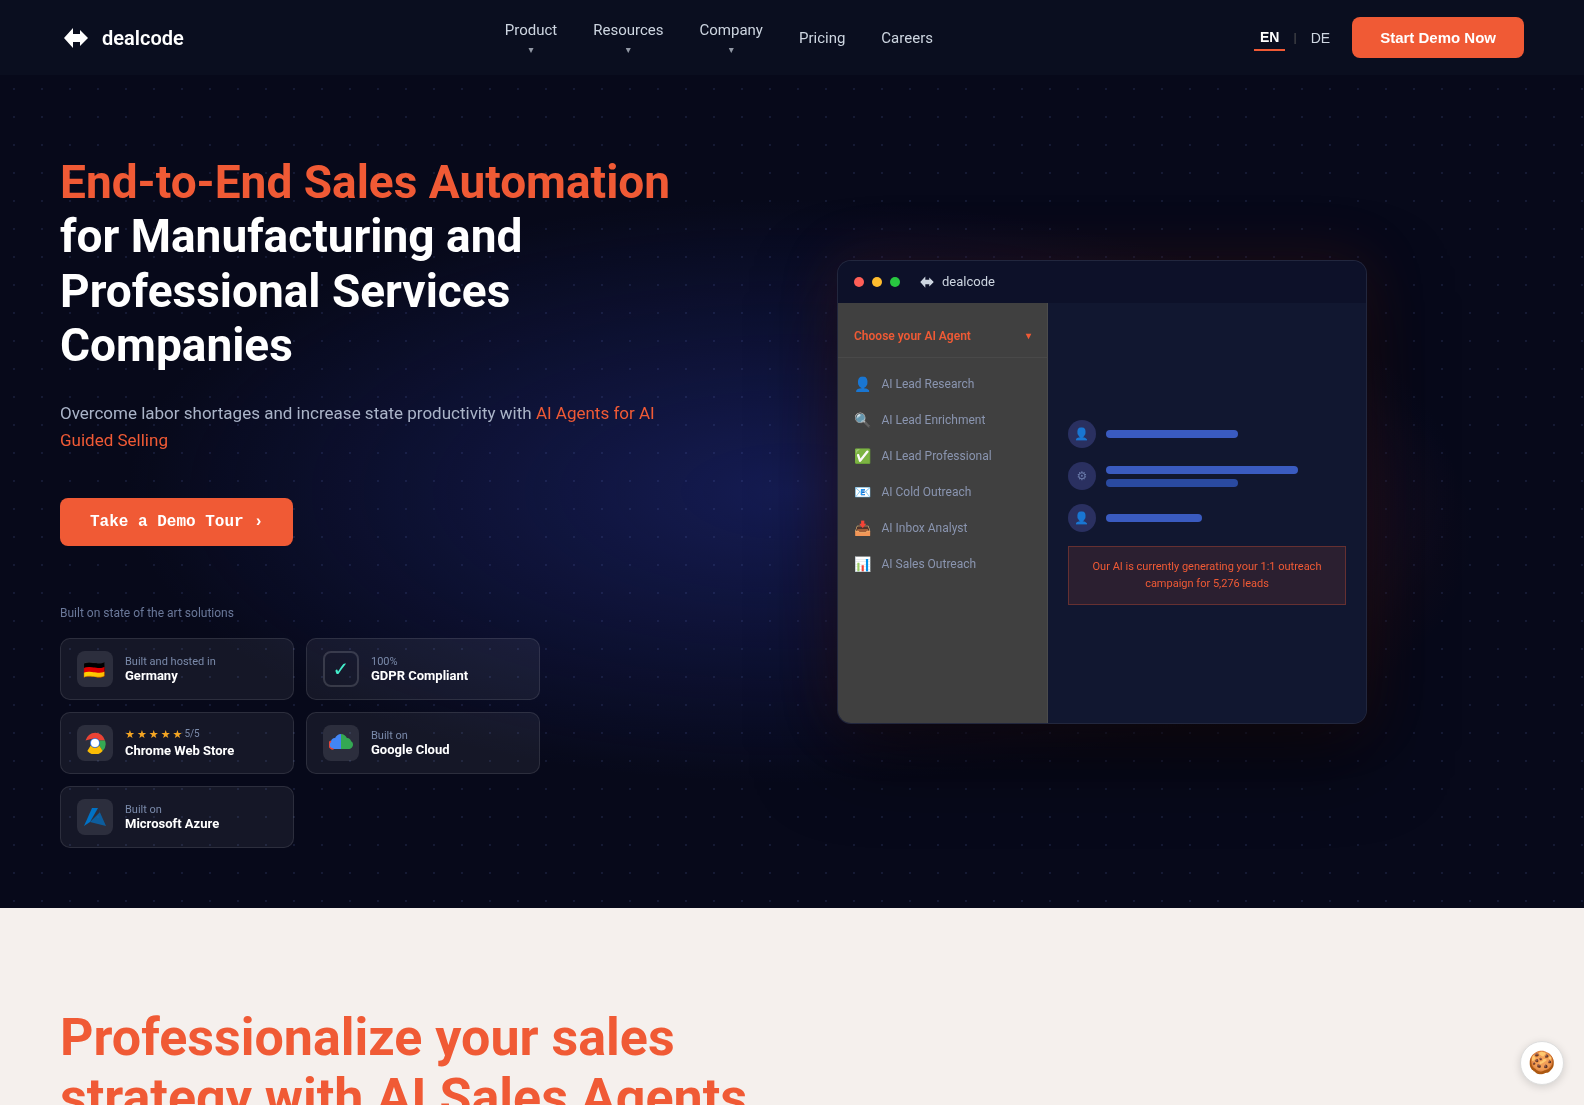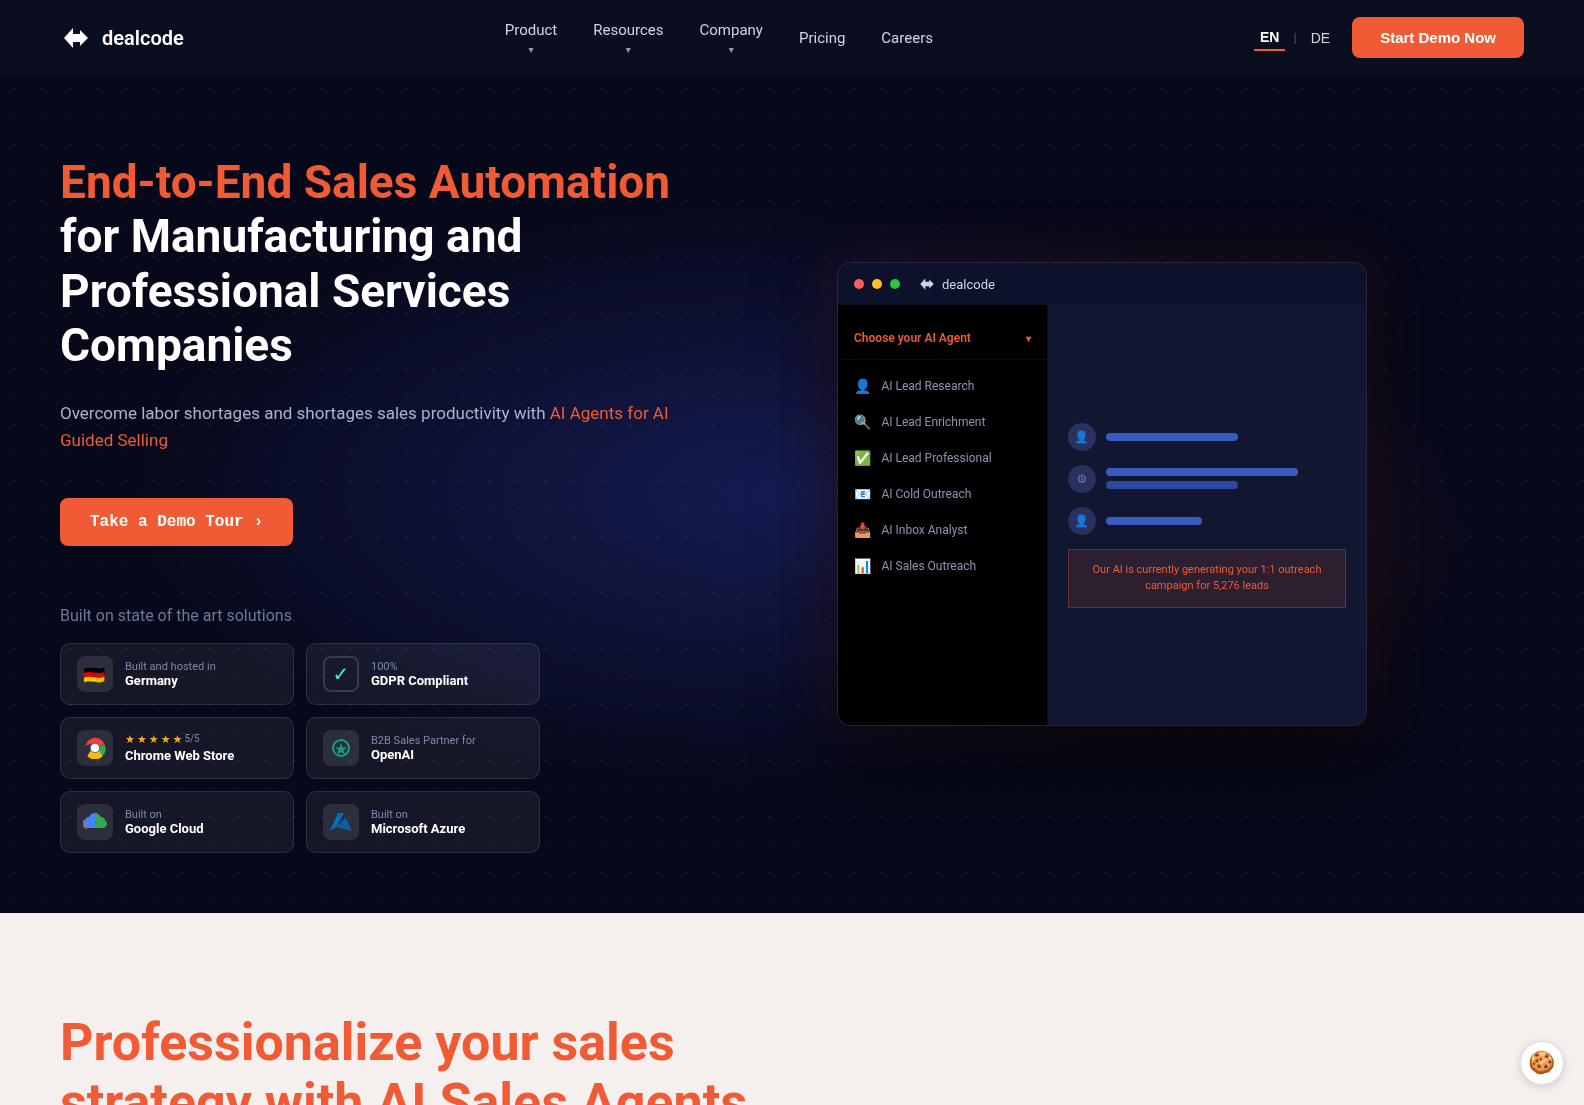--- a/index.html
+++ b/index.html
@@ -153,21 +153,21 @@
       border-radius: 8px;
       font-size: 16px;
       font-weight: 600;
       cursor: pointer;
       width: fit-content;
       margin-bottom: 60px;
       font-family: Liberation Mono, monospace;
     }
     .built-on-label {
       color: #6a7899;
-      font-size: 16px;
+      font-size: 12px;
       margin-bottom: 18px;
     }
     .badge-grid {
       display: grid;
       grid-template-columns: 1fr 1fr;
       gap: 12px;
       max-width: 480px;
     }
     .badge {
       background: rgba(255,255,255,0.06);
@@ -248,21 +248,21 @@
       display: flex;
       align-items: center;
       gap: 6px;
     }
     .mockup-body {
       display: flex;
       min-height: 420px;
     }
     .mockup-sidebar {
       width: 210px;
-      background: #000000;
+      background: #404040;
       border-right: 1px solid rgba(255,255,255,0.06);
       padding: 18px 0;
       flex-shrink: 0;
     }
     .agent-select {
       display: flex;
       align-items: center;
       justify-content: space-between;
       padding: 8px 16px 14px;
       color: #f05a35;
@@ -423,21 +423,21 @@
     <button class="cta-button">Start Demo Now</button>
   </div>
 </nav>
 
 <section class="hero">
   <div class="hero-left">
     <h1 class="hero-headline">
       <span class="highlight">End-to-End Sales Automation</span><span> for Manufacturing and Professional Services Companies</span>
     </h1>
     <p class="hero-sub">
-      <span>Overcome labor shortages and shortages sales productivity with </span><span class="highlight-link">AI Agents for AI Guided Selling</span>
+      <span>Overcome labor shortages and increase state productivity with </span><span class="highlight-link">AI Agents for AI Guided Selling</span>
     </p>
     <button class="demo-btn">
       <span>Take a Demo Tour</span>
       <span>›</span>
     </button>
 
     <p class="built-on-label">Built on state of the art solutions</p>
 
     <div class="badge-grid">
 
@@ -473,31 +473,20 @@
               <span class="star">★</span>
               <span class="star">★</span>
               <span class="star">★</span>
               <span class="star">★</span>
             <span class="badge-rating"> 5/5</span>
           </div>
           <span class="badge-main">Chrome Web Store</span>
         </div>
       </div>
 
-      <div class="badge">
-        <div class="badge-icon" style="font-size:16px;">
-          <svg width="22" height="22" viewBox="0 0 22 22" fill="none">
-              <path d="M11 2a9 9 0 1 1 0 18A9 9 0 0 1 11 2zm0 2a7 7 0 1 0 0 14A7 7 0 0 0 11 4zm0 2l1.5 4.5H17l-3.5 2.5 1.5 4.5L11 15l-4 2.5 1.5-4.5L5 10.5h4.5z" fill="#10a37f"></path>
-            </svg>
-        </div>
-        <div class="badge-text">
-          <span class="badge-small">B2B Sales Partner for</span>
-          <span class="badge-main">OpenAI</span>
-        </div>
-      </div>
 
       <div class="badge">
         <div class="badge-icon" style="font-size:16px;">
           <svg width="24" height="18" viewBox="0 0 24 18" fill="none">
             <path d="M12 0C9.3 0 7 1.7 6.1 4.1 4.3 3.8 2.2 5.3 2 7.2 0.7 7.8 0 9.1 0 10.5 0 12.9 2 15 4.5 15H12V0z" fill="#4285F4"></path>
             <path d="M12 0C14.7 0 17 1.7 17.9 4.1 19.7 3.8 21.8 5.3 22 7.2 23.3 7.8 24 9.1 24 10.5 24 12.9 22 15 19.5 15H12V0z" fill="#34A853"></path>
             <path d="M4.5 15C2 15 0 12.9 0 10.5c0-1.4 0.7-2.7 2-3.3" stroke="#EA4335" stroke-width="1.5"></path>
           </svg>
         </div>
         <div class="badge-text">

